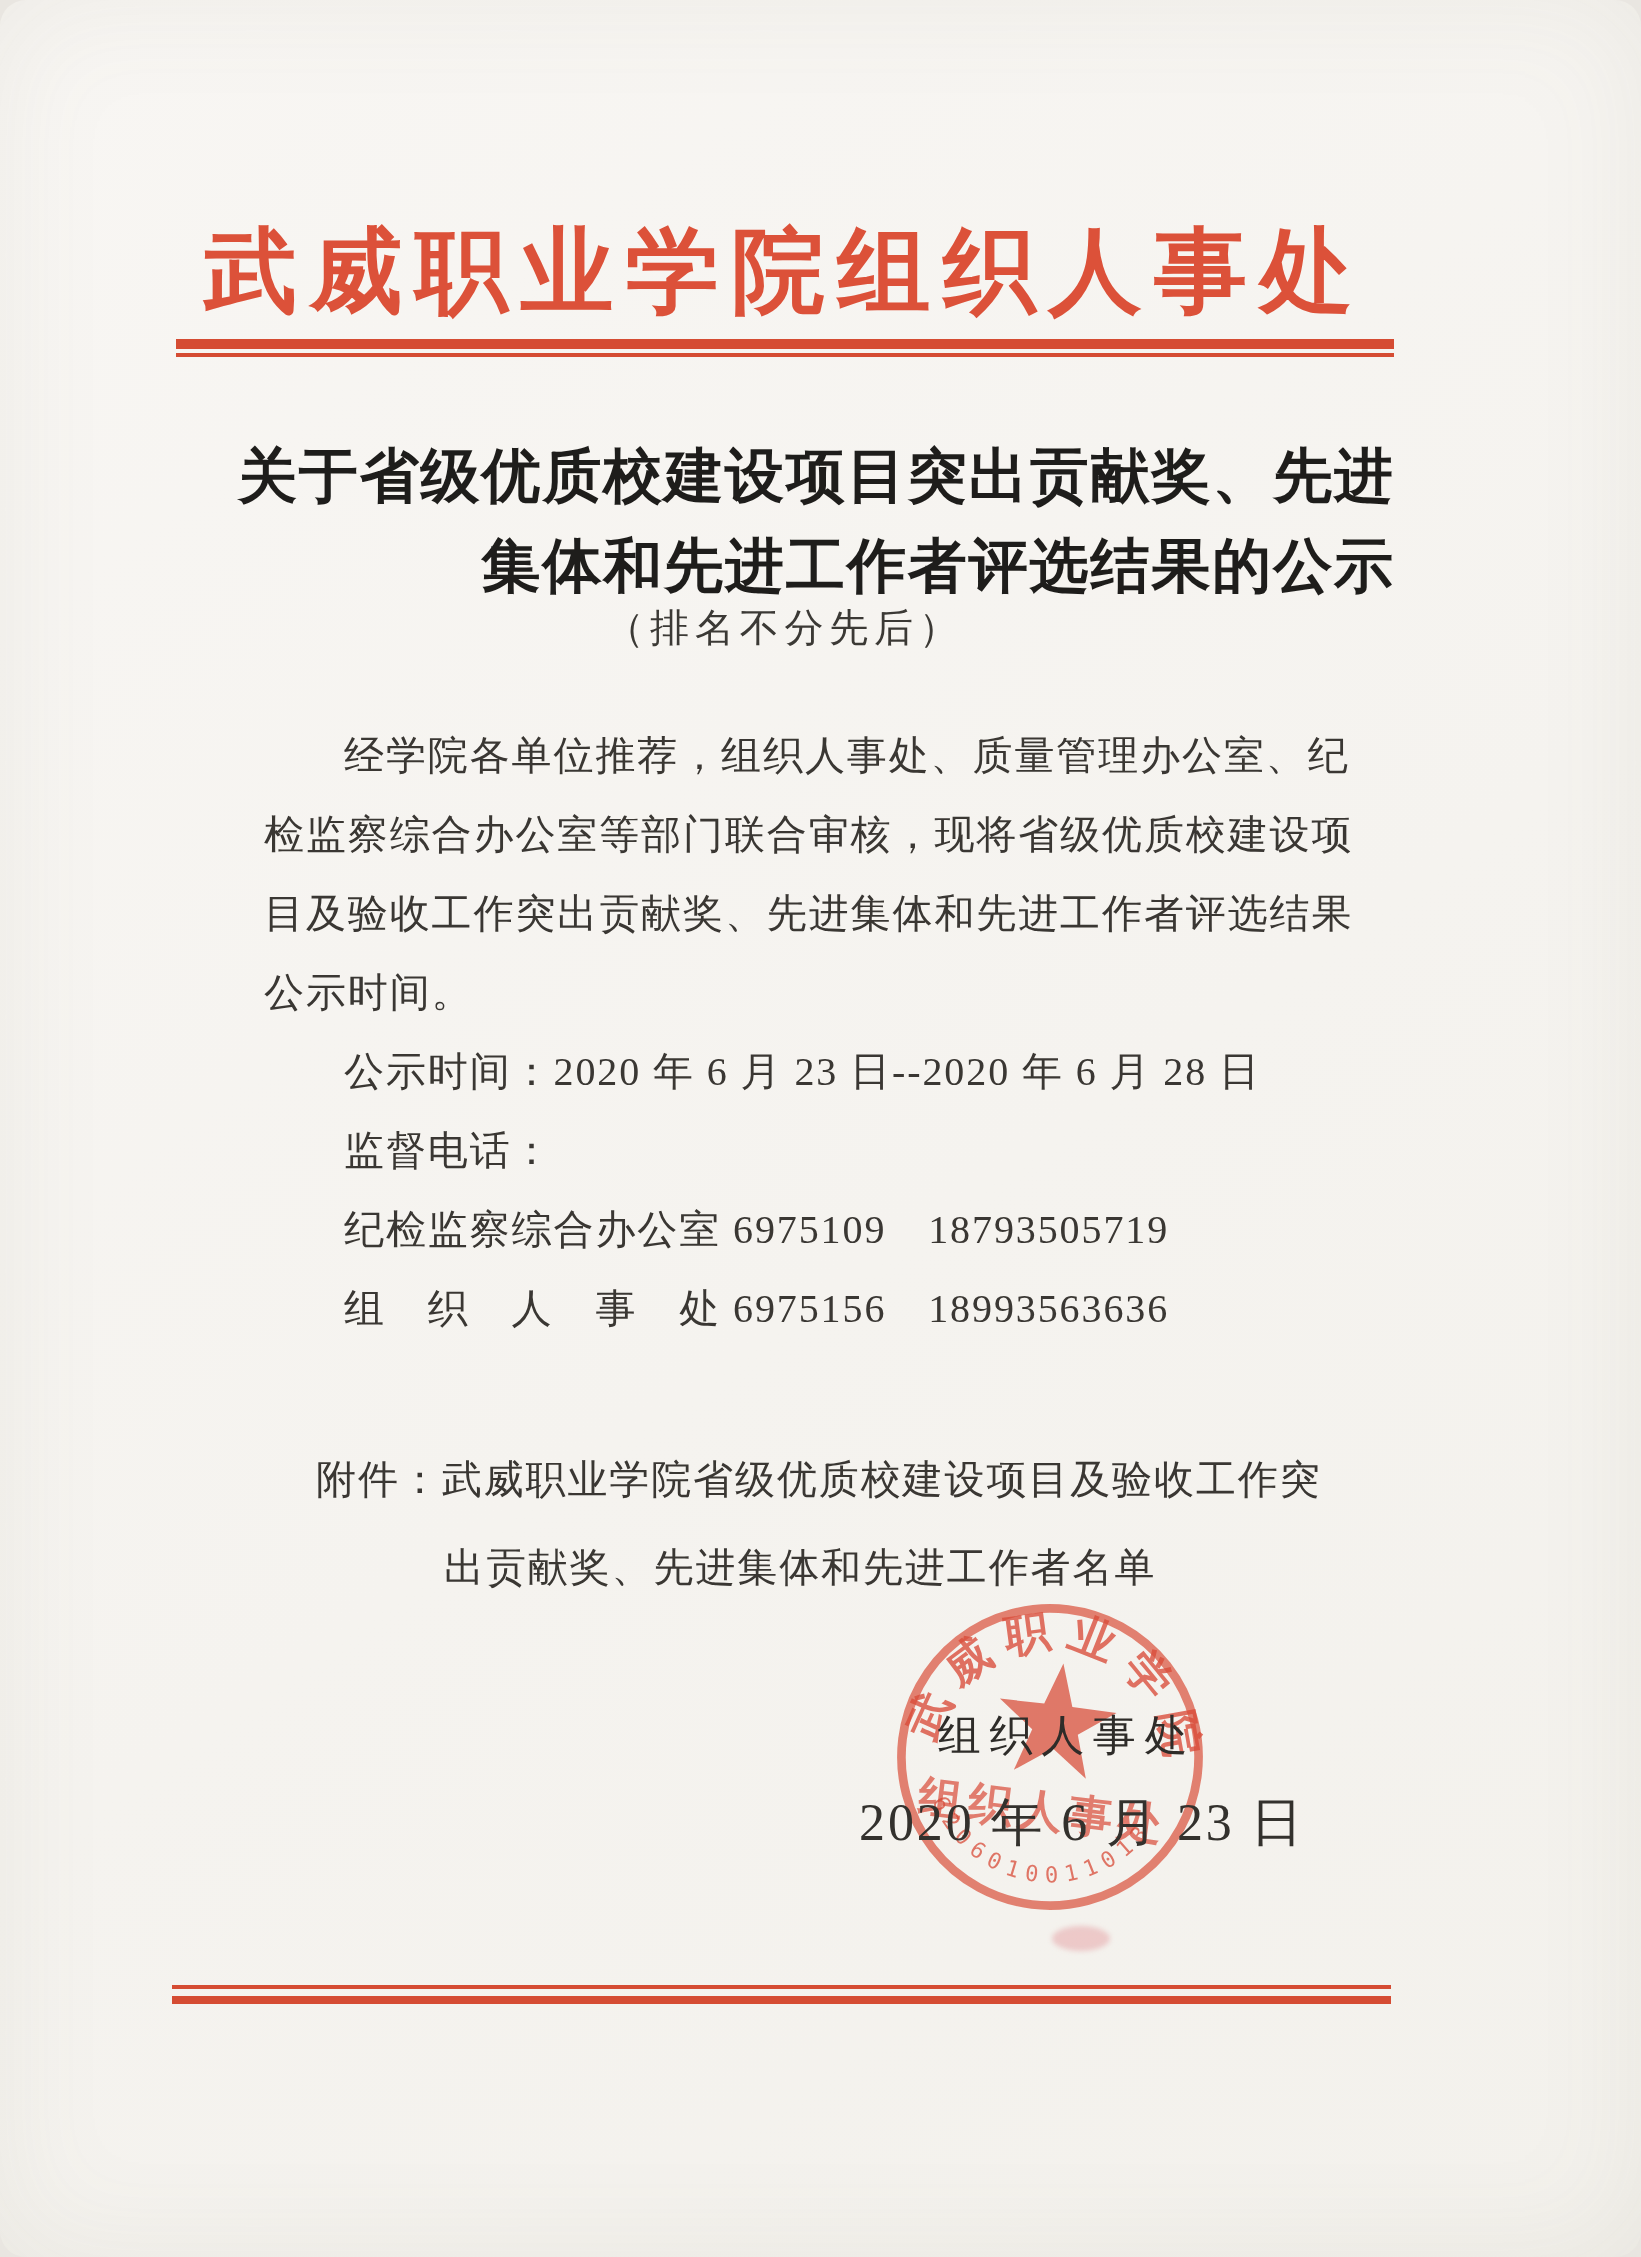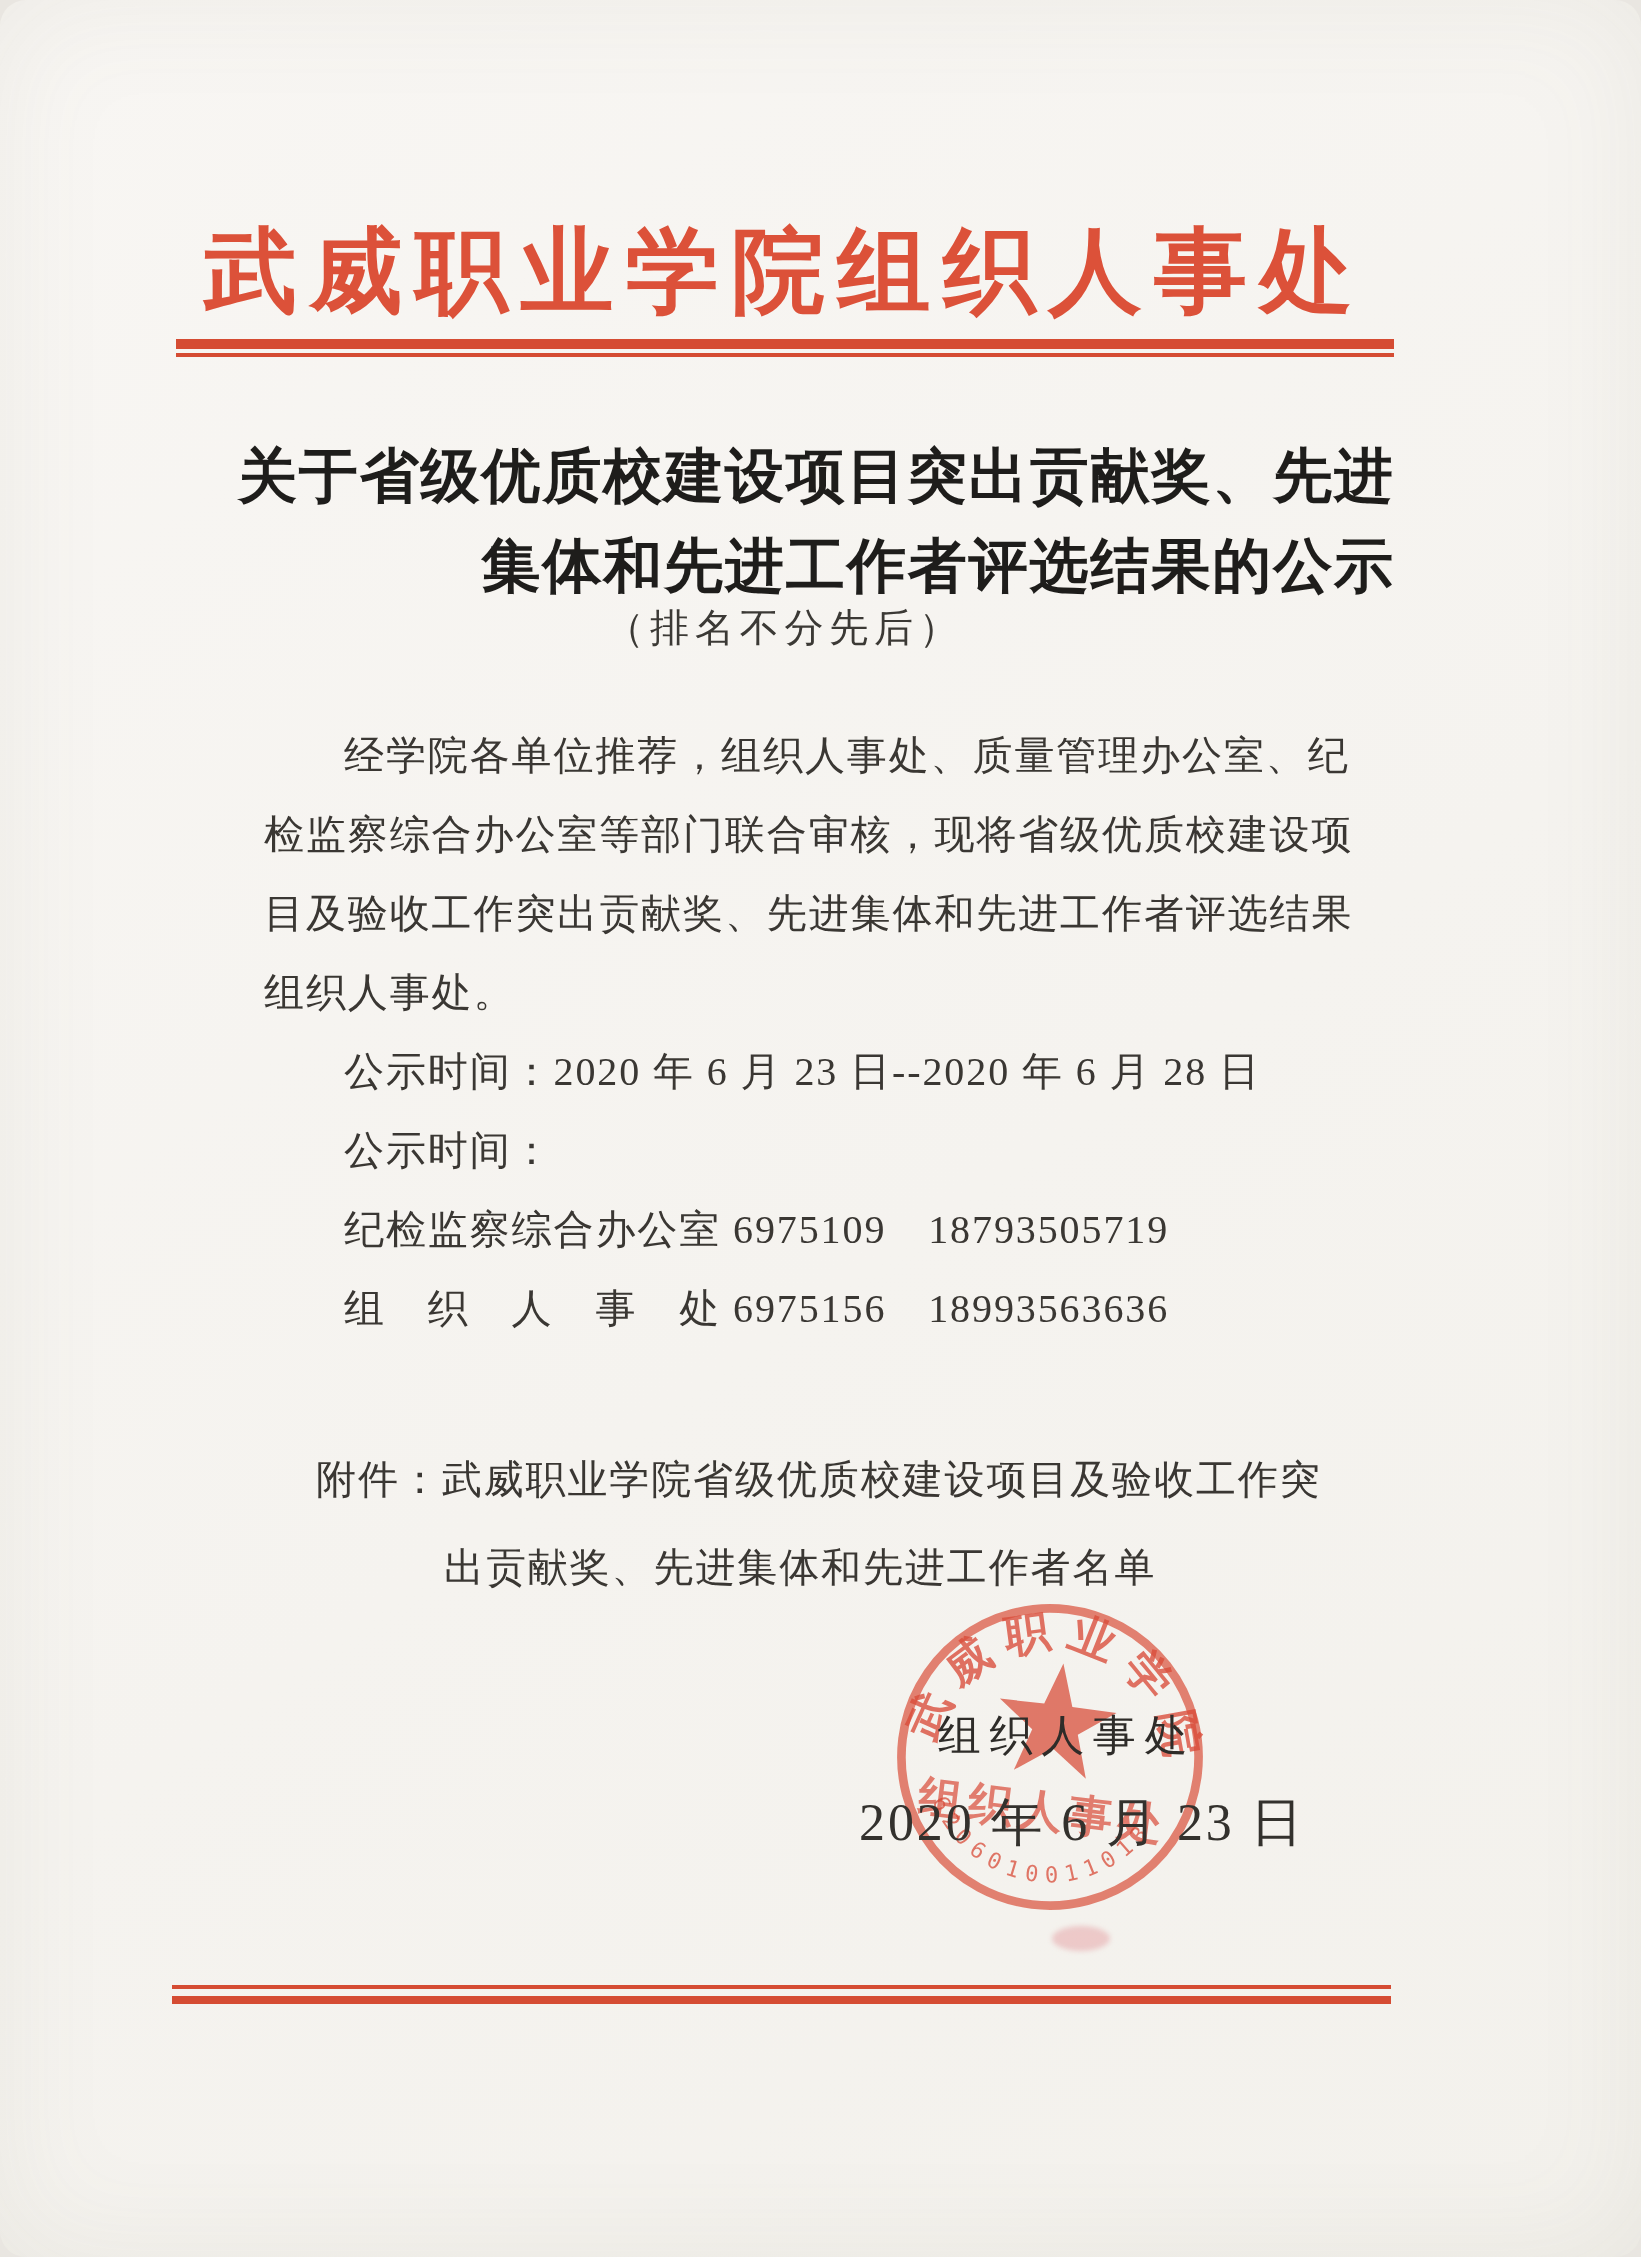--- a/index.html
+++ b/index.html
@@ -100,23 +100,23 @@
     <div>关于省级优质校建设项目突出贡献奖、先进</div>
     <div>集体和先进工作者评选结果的公示</div>
   </div>
 
   <div class="subtitle">（排名不分先后）</div>
 
   <div class="body-block">
     <div class="line indent">经学院各单位推荐，组织人事处、质量管理办公室、纪</div>
     <div class="line">检监察综合办公室等部门联合审核，现将省级优质校建设项</div>
     <div class="line">目及验收工作突出贡献奖、先进集体和先进工作者评选结果</div>
-    <div class="line">组织人事处。</div>
+    <div class="line">公示时间。</div>
     <div class="line indent">公示时间：2020 年 6 月 23 日--2020 年 6 月 28 日</div>
-    <div class="line indent">公示时间：</div>
+    <div class="line indent">监督电话：</div>
     <div class="line indent">纪检监察综合办公室 6975109　18793505719</div>
     <div class="line indent">组　织　人　事　处 6975156　18993563636</div>
   </div>
 
   <div class="attachment">
     <div class="a1">附件：武威职业学院省级优质校建设项目及验收工作突</div>
     <div class="a2">出贡献奖、先进集体和先进工作者名单</div>
   </div>
 
   <svg class="seal" viewBox="0 0 340 340" xmlns="http://www.w3.org/2000/svg">

